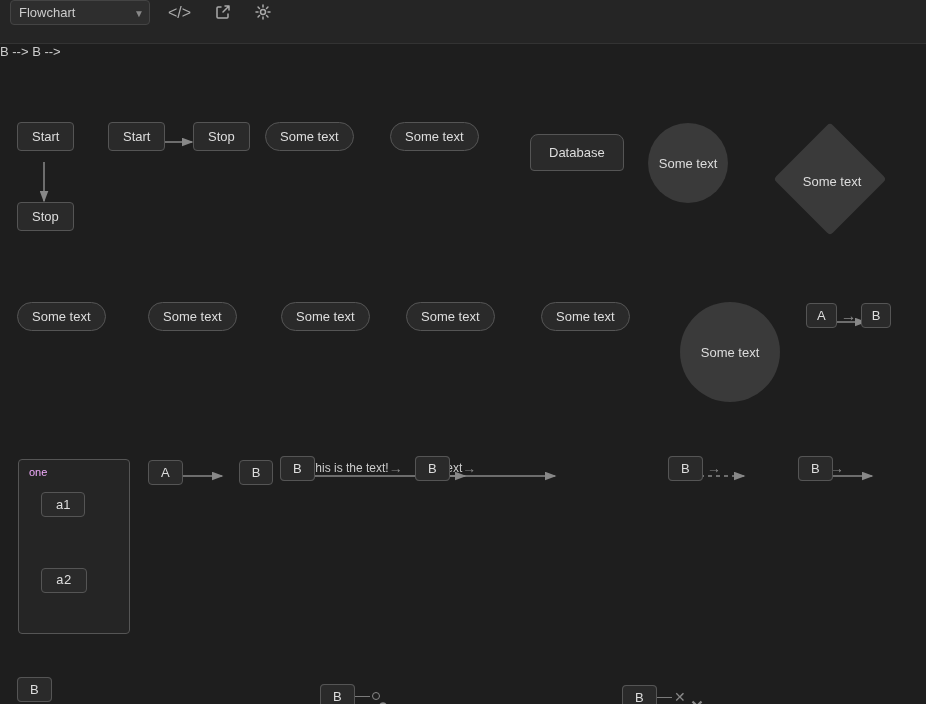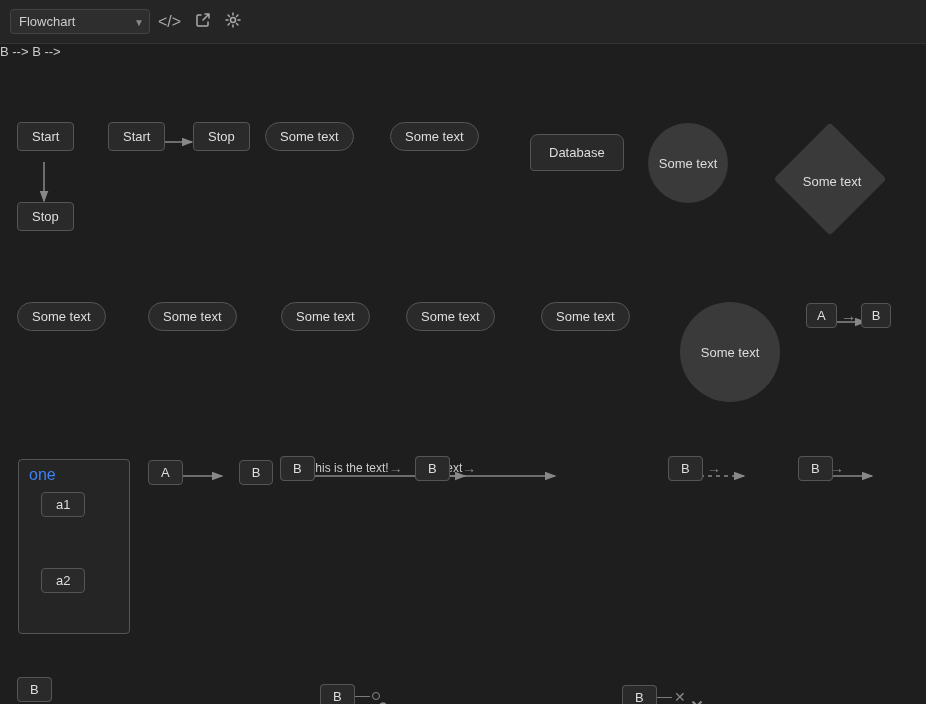--- a/index.html
+++ b/index.html
@@ -11,23 +11,23 @@
       width: 926px;
       height: 704px;
       overflow: hidden;
     }
 
     
     .topbar {
       background: #252525;
       height: 44px;
       display: flex;
-      align-items: center;
+      align-items: flex-start;
       padding: 0 10px;
-      gap: 2px;
+      gap: 12px;
       border-bottom: 1px solid #333;
     }
     .dropdown-select {
       background: #2e2e2e;
       color: #ccc;
       border: 1px solid #444;
       border-radius: 4px;
       padding: 4px 24px 4px 8px;
       font-size: 13px;
       cursor: pointer;
@@ -121,22 +121,22 @@
       justify-content: center;
     }
     .subgraph-box {
       position: absolute;
       border: 1px solid #555;
       border-radius: 4px;
       background: #252525;
     }
     .subgraph-label {
       position: absolute;
-      color: #3b82f6;
-      font-size: 16px;
+      color: #f0abfc;
+      font-size: 11px;
       top: 6px;
       left: 10px;
     }
 
     
     svg.arrows {
       position: absolute;
       top: 0; left: 0;
       width: 100%;
       height: 100%;
@@ -306,21 +306,21 @@
     <span style="color:#888; margin: 0 4px; font-size:16px;">→</span>
     <span style="background:#2a2a2a; border:1px solid #555; border-radius:4px; padding:4px 10px;">B</span>
   </div>
 
   
   <div class="subgraph-box" style="left:18px; top:415px; width:112px; height:175px;">
     <span class="subgraph-label">one</span>
     <div class="node" style="position:absolute; left:22px; top:32px; border-radius:4px; padding:4px 14px;">
       <span>a1</span>
     </div>
-    <div class="node" style="position:absolute; left:22px; top:108px; border-radius:4px; padding:4px 14px;">
+    <div class="node" style="position:absolute; left:22px; top:108px; border-radius:4px; padding:4px 14px;font-family:Liberation Mono, monospace;">
       <span>a2</span>
     </div>
   </div>
 
   
   
   <div style="position:absolute; left:148px; top:416px; display:flex; align-items:center;">
     <div class="node" style="position:relative; border-radius:4px; padding:4px 12px;">
       <span>A</span>
     </div>

